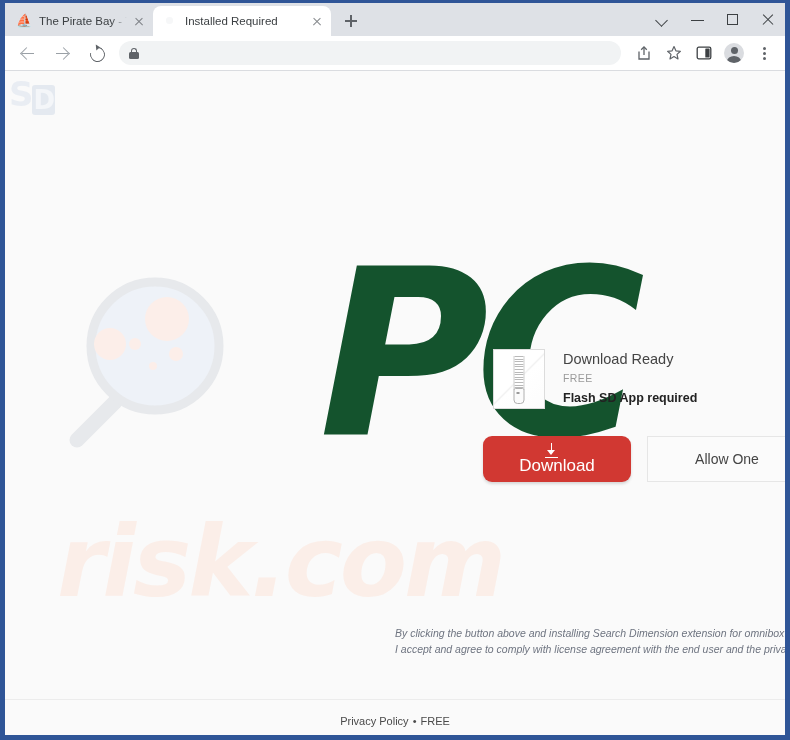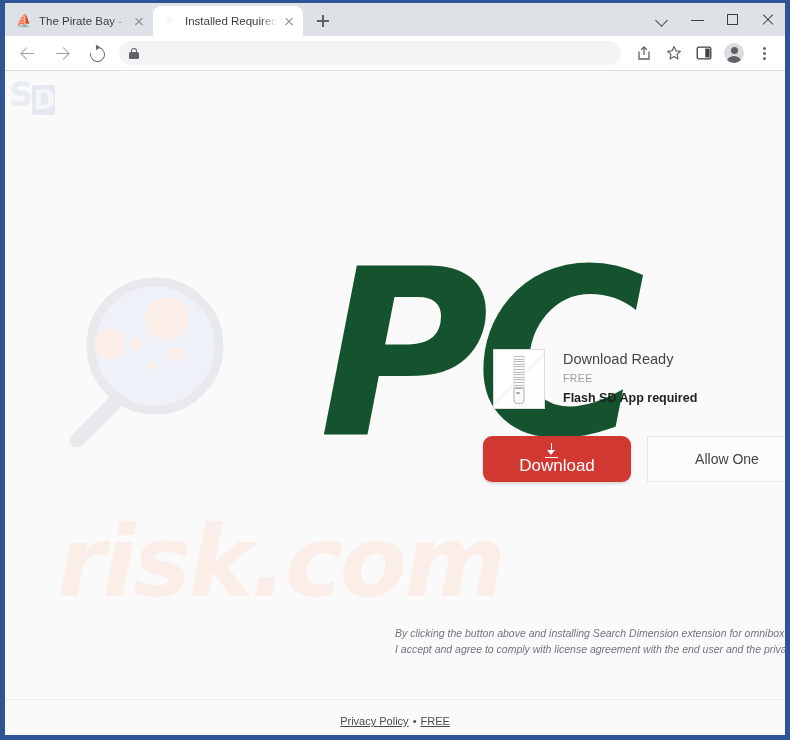--- a/index.html
+++ b/index.html
@@ -55,21 +55,21 @@
     content: "";
     position: absolute;
     left: 0px;
     top: 7px;
     height: 16px;
     width: 1px;
     background: #bcc0c6;
   }
   .tab.active {
     background: #ffffff;
-    width: 150px;
+    width: 178px;
   }
   .tab .favicon {
     width: 16px;
     height: 16px;
     flex: 0 0 16px;
     margin-right: 7px;
     position: relative;
   }
   .tab .title {
     flex: 1 1 auto;
@@ -485,21 +485,20 @@
     background: #fafafa;
     border-top: 1px solid #ececec;
     display: flex;
     align-items: center;
     justify-content: center;
     font-size: 11px;
     color: #4a4a4a;
   }
   #footer a, #footer .lnk {
     color: #4a4a4a;
-    text-decoration: underline;
     cursor: pointer;
   }
   #footer .sep { margin: 0 4px; text-decoration: none; }
 </style>
 </head>
 <body>
 
 <div id="window">
 
   <div id="tabstrip">

